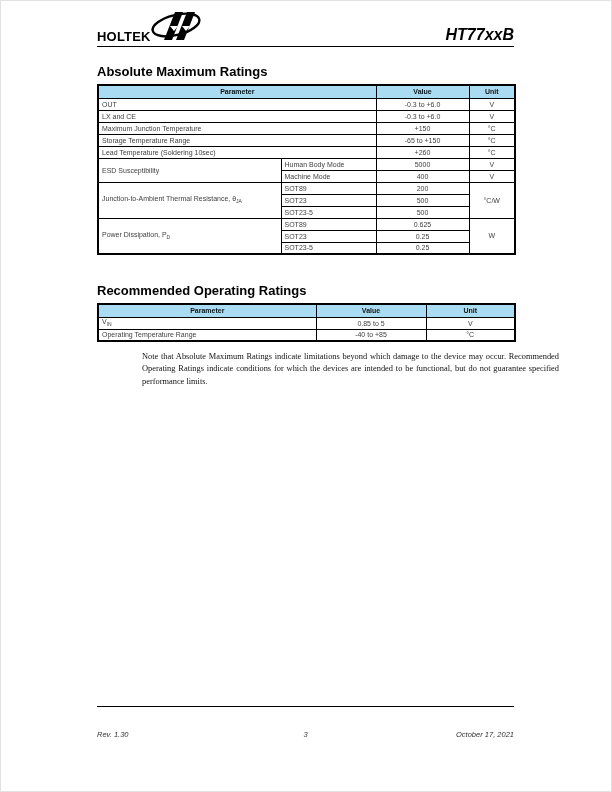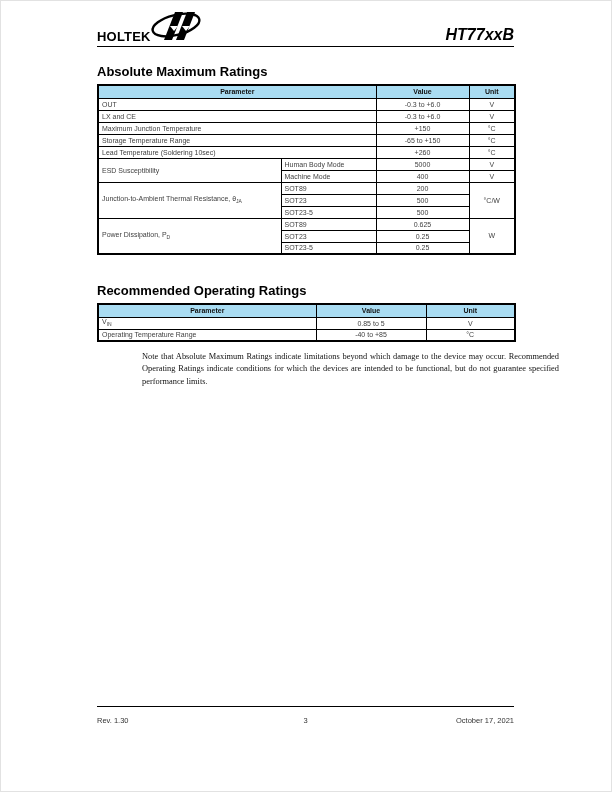--- a/index.html
+++ b/index.html
@@ -65,23 +65,23 @@
   
   .note {
     position:absolute; top:351px; left:97px; width:417px;
     font-family:"Liberation Serif", serif;
     font-size:8.4px; line-height:1.48; text-align:justify; color:#111;margin-left:45px;
   }
 
   
   .page-footer {
     position:absolute; top:706px; left:97px; width:417px;
-    border-top:1.5px solid #000; padding-top:9px;
+    border-top:1.5px solid #000; padding-top:23px;
     display:flex; justify-content:space-between;
-    font-size:7.5px; color:#333;
+    font-size:7.5px; color:#333;font-style:italic;
   }
   .page-footer .center {
     position:absolute; left:50%; transform:translateX(-50%);
   }
 </style>
 </head>
 <body>
 
 <div class="page">
 

